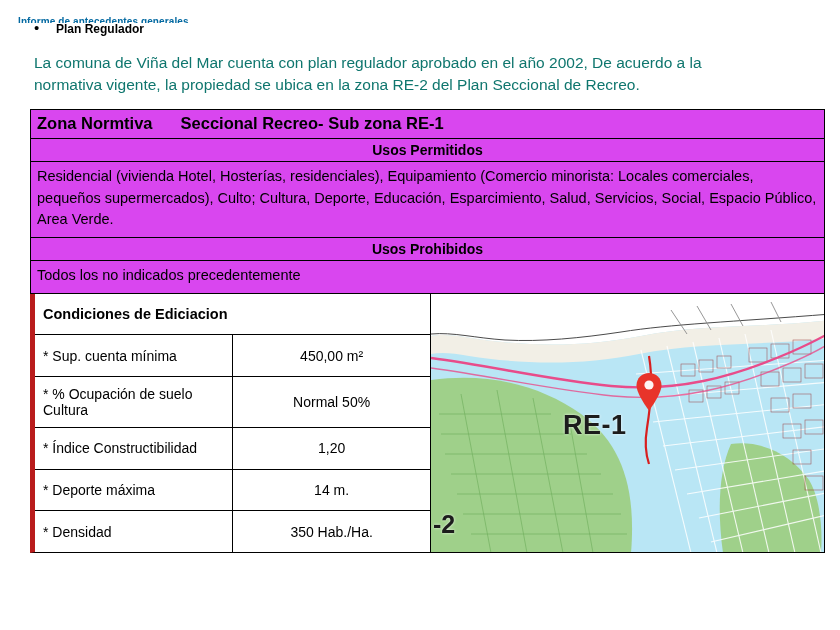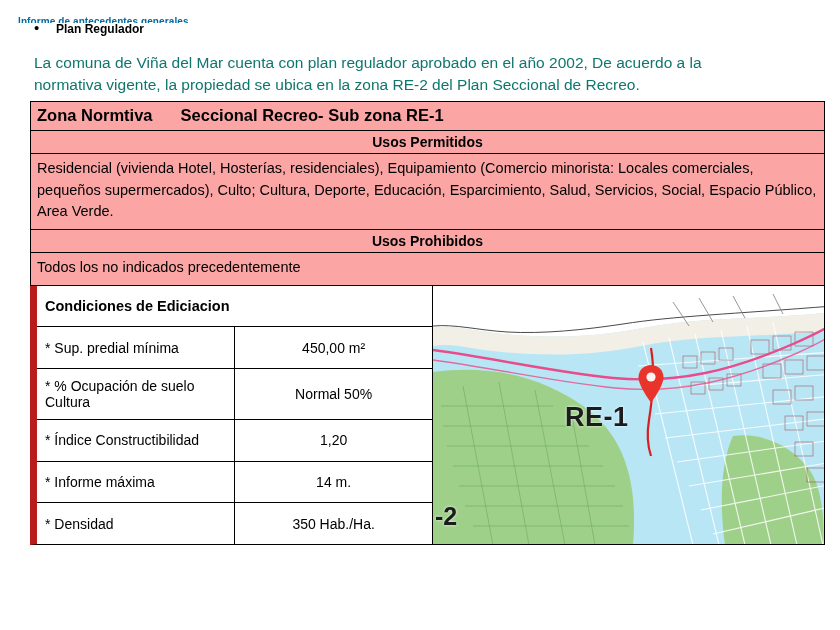--- a/index.html
+++ b/index.html
@@ -58,26 +58,26 @@
     margin-top: 16px;
     padding-left: 18px;
     padding-right: 70px;
     font-size: 15.5px;
     line-height: 1.45;
     color: #0f766e;
   }
 
   
   .zone-table {
-    margin-top: 4px;
+    margin-top: 12px;
     margin-left: 14px;
     width: 795px;
     border: 1px solid #000;
     border-collapse: collapse;
-    background: #fca5a5;
+    background: #d946ef;
   }
   .zone-table td {
     border: 1px solid #000;
     padding: 4px 6px;
     vertical-align: top;
   }
   .row-title td {
     font-size: 16.5px;
     font-weight: bold;
     padding: 4px 6px 5px 6px;
@@ -96,21 +96,21 @@
     line-height: 1.5;
     padding: 4px 6px 6px 6px;
   }
 
   
   .lower {
     margin-left: 14px;
     width: 795px;
     display: flex;
     align-items: stretch;
-    border-left: 7px solid #b91c1c;
+    border-left: 5px solid #b91c1c;
     border-right: 1px solid #000;
     border-bottom: 1px solid #000;
     box-sizing: border-box;
     height: 259px;
   }
 
   .cond-table {
     width: 396px;
     border-collapse: collapse;
     table-layout: fixed;
@@ -205,33 +205,33 @@
     </table>
 
   <div class="lower">
 
     <table class="cond-table">
       <tbody>
           <tr class="hdr">
         <td colspan="2">Condiciones de Ediciacion</td>
       </tr>
       <tr>
-        <td class="label">* Sup. predial mínima</td>
+        <td class="label">* Sup. cuenta mínima</td>
         <td class="value">450,00 m²</td>
       </tr>
       <tr>
         <td class="label">* % Ocupación de suelo Cultura</td>
         <td class="value">Normal 50%</td>
       </tr>
       <tr>
         <td class="label">* Índice Constructibilidad</td>
         <td class="value">1,20</td>
       </tr>
       <tr>
-        <td class="label">* Informe máxima</td>
+        <td class="label">* Deporte máxima</td>
         <td class="value">14 m.</td>
       </tr>
       <tr>
         <td class="label">* Densidad</td>
         <td class="value">350 Hab./Ha.</td>
       </tr>
     </tbody>
       </table>
 
     <div class="map">

